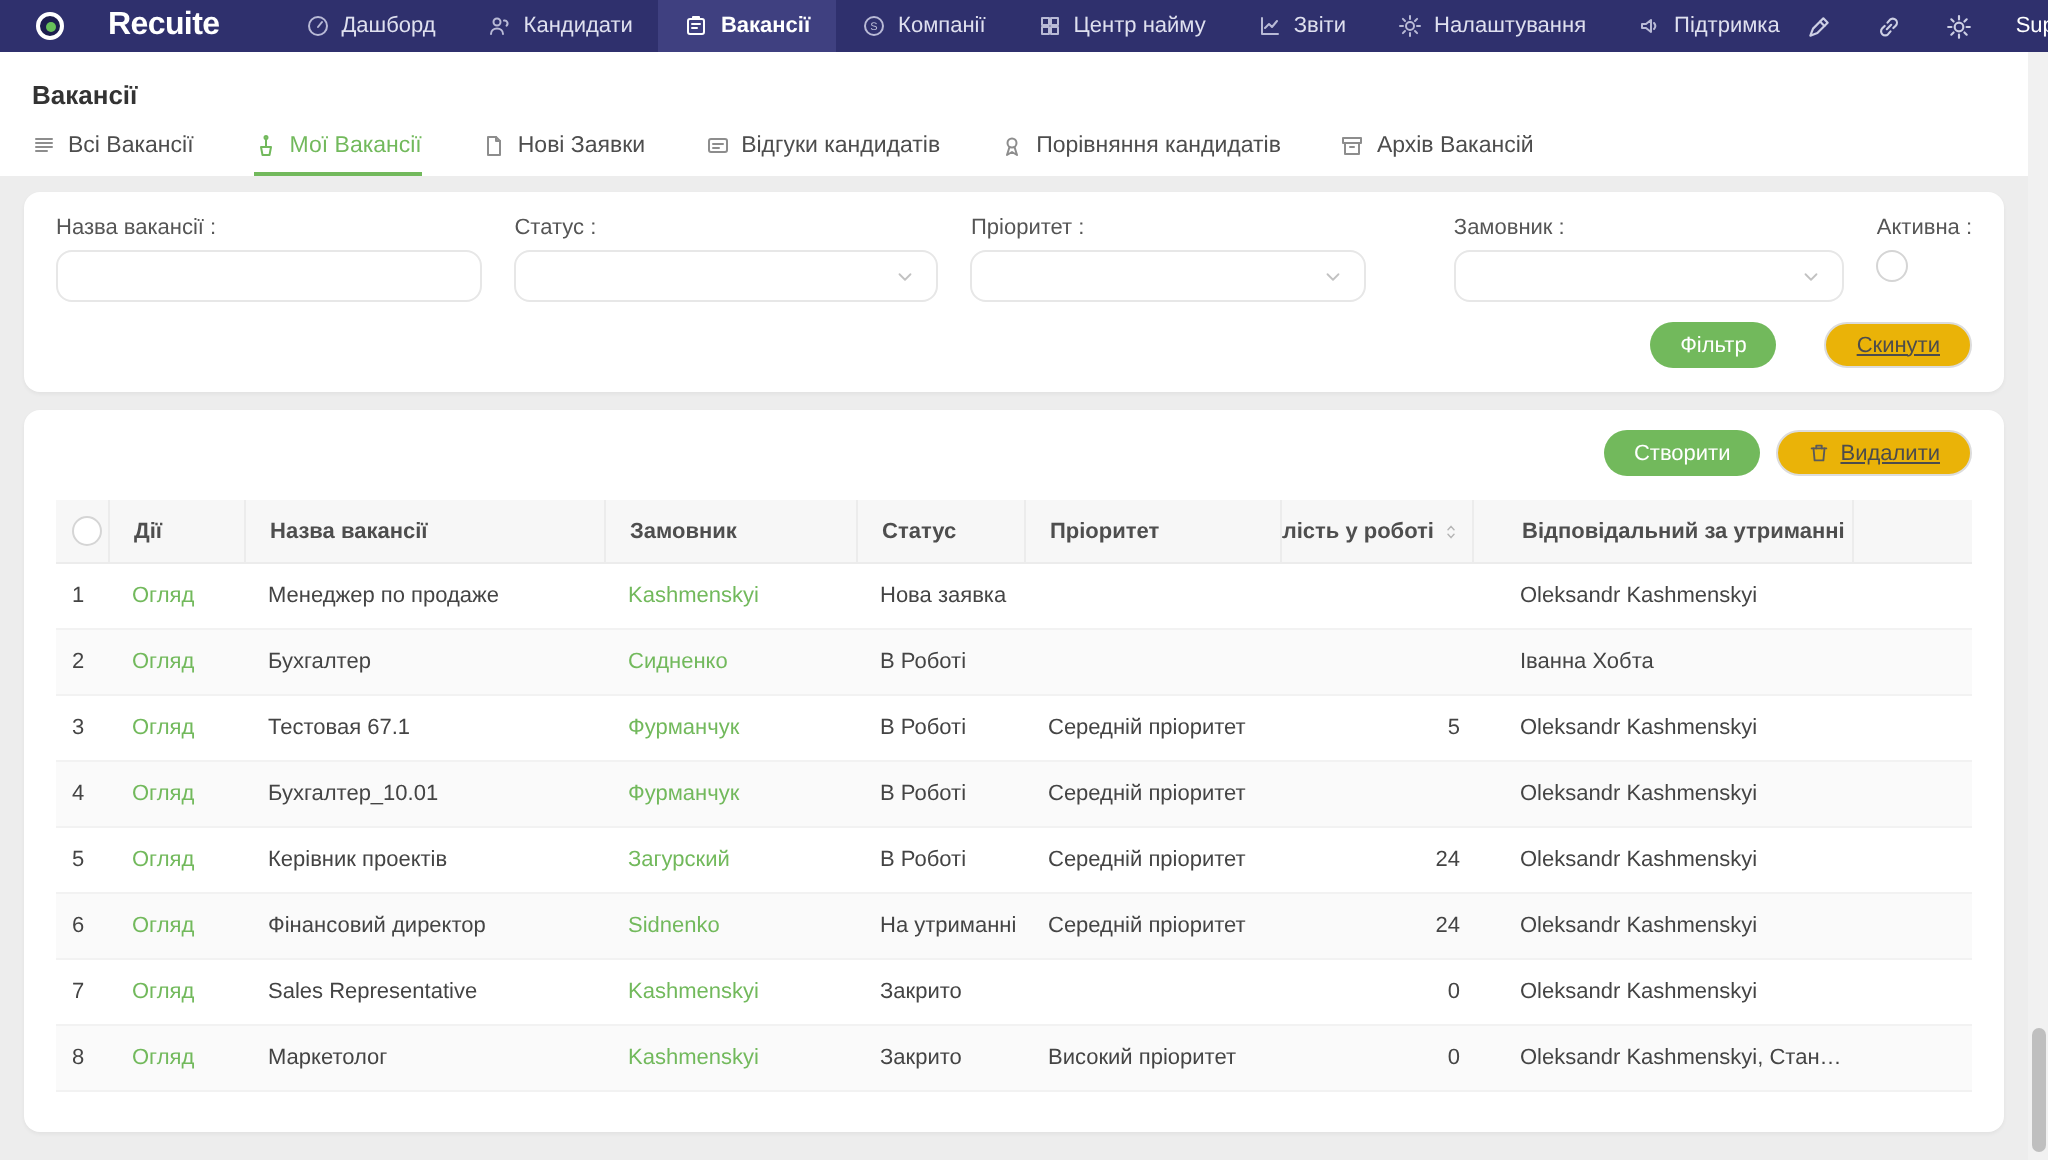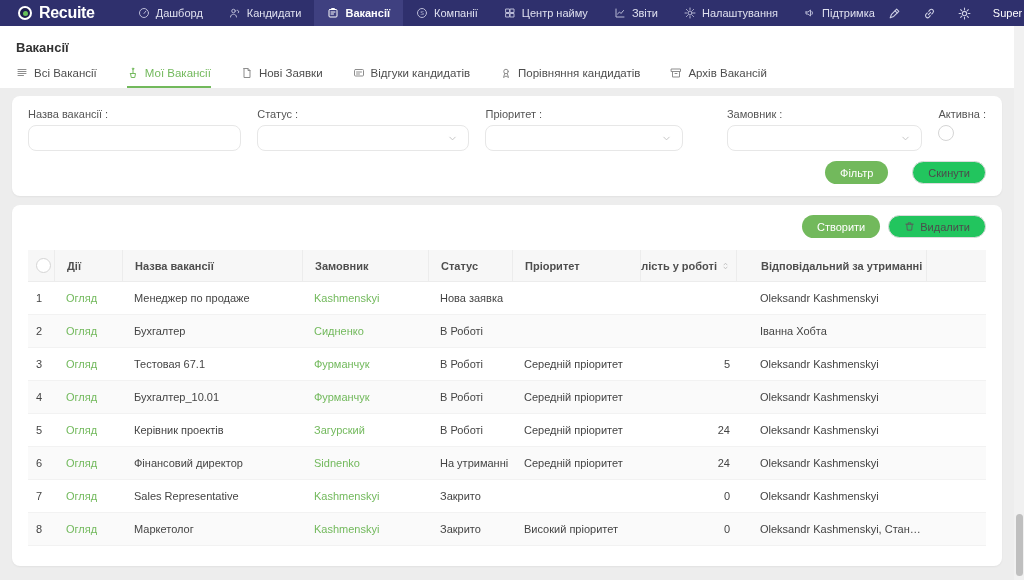--- a/index.html
+++ b/index.html
@@ -17,21 +17,21 @@
   }
   .icon{display:inline-flex;width:12px;height:12px;flex:none;}
   .icon svg{width:100%;height:100%;}
 
   
   .navbar{
     height:26px;background:var(--nav-bg);
     display:flex;align-items:center;padding:0 14px 0 18px;
     color:#dfe0ef;font-size:11px;
   }
-  .logo{display:flex;align-items:center;gap:7px;color:#fff;cursor:pointer;}
+  .logo{display:flex;align-items:center;gap:22px;color:#fff;cursor:pointer;}
   .logo-icon{width:14px;height:14px;border:2.5px solid #fff;border-radius:50%;
     display:inline-flex;align-items:center;justify-content:center;background:#1d1e4e;}
   .logo-icon::after{content:'';width:5px;height:5px;border-radius:50%;background:#67c05a;}
   .logo-text{font-size:16px;font-weight:700;letter-spacing:-0.3px;}
   .nav-items{display:flex;align-items:stretch;height:26px;margin-left:30px;}
   .nav-item{display:flex;align-items:center;gap:6px;padding:0 13px;cursor:pointer;white-space:nowrap;}
   .nav-item .icon{color:#b9bad6;}
   .nav-item.active{background:var(--nav-active-bg);color:#fff;font-weight:700;}
   .nav-item.active .icon{color:#fff;}
   .nav-right{margin-left:auto;display:flex;align-items:center;gap:22px;}
@@ -67,21 +67,21 @@
   .filter-field:nth-child(4){width:198px;margin-left:28px;}
   .circle-checkbox{
     display:inline-block;width:16px;height:16px;border:1px solid #d5d5d5;border-radius:50%;
     background:#fff;cursor:pointer;
   }
   .filter-actions{display:flex;justify-content:flex-end;gap:24px;margin-top:10px;}
   .btn{height:23px;padding:0 15px;border-radius:13px;font-size:11px;
        display:inline-flex;align-items:center;gap:5px;cursor:pointer;
        font-family:"Liberation Sans","DejaVu Sans",sans-serif;white-space:nowrap;}
   .btn-green{background:var(--accent);border:none;color:#fff;}
-  .btn-white{background:#22c55e;border:1px solid #dcdcdc;color:#4c4c4c;}
+  .btn-white{background:#eab308;border:1px solid #dcdcdc;color:#4c4c4c;text-decoration:underline;}
   .btn-white .icon{color:#5a5a5a;width:11px;height:11px;}
 
   
   .table-card{margin:9px 22px 0 12px;padding:10px 0 20px;}
   .table-actions{display:flex;justify-content:flex-end;gap:8px;padding:0 16px 12px;}
   .table{margin:0 16px;font-size:11px;}
   .trow{
     display:grid;
     grid-template-columns:26px 68px 180px 126px 84px 128px 96px 190px 1fr;
     align-items:center;height:33px;border-bottom:1px solid #f2f2f2;

